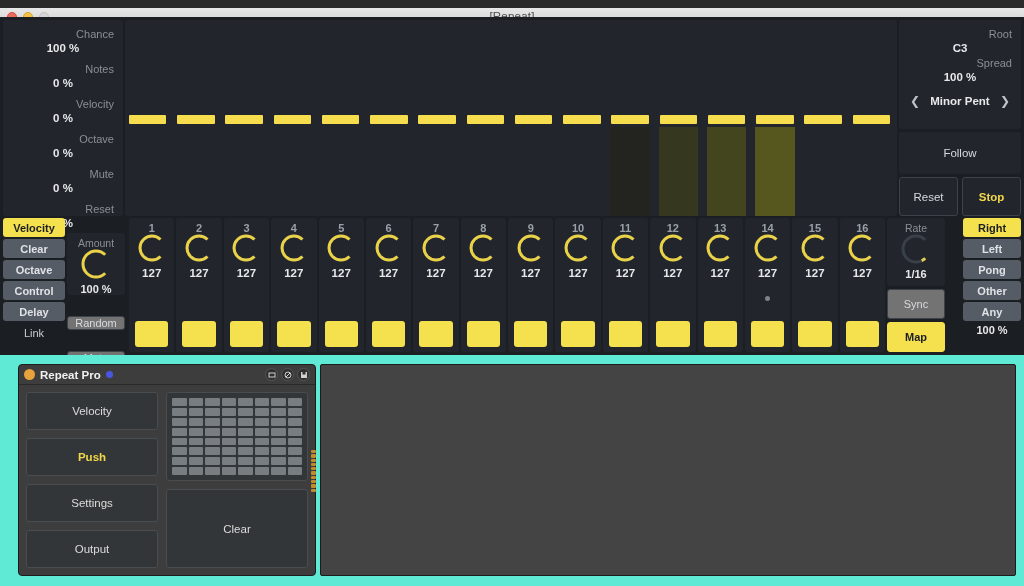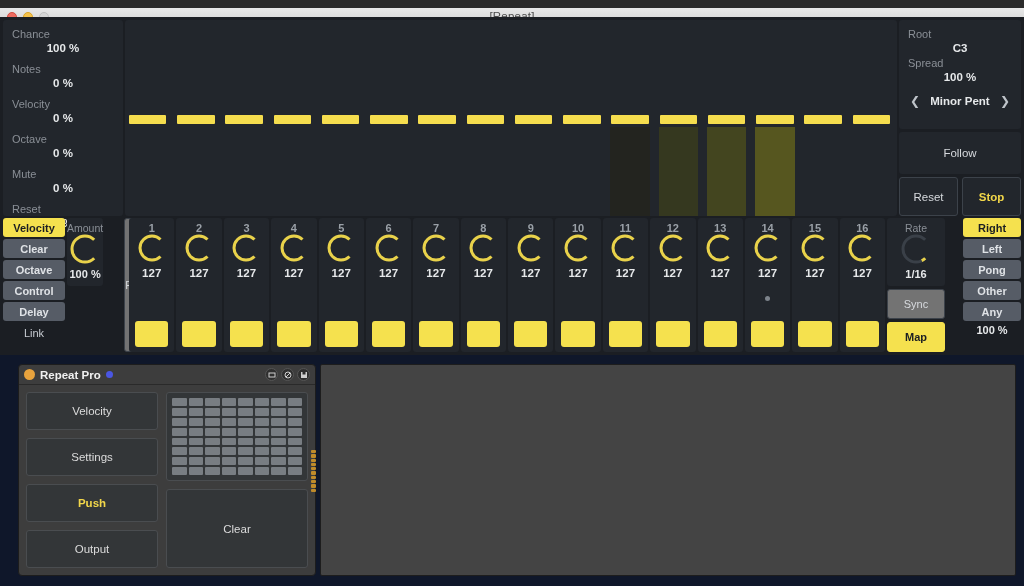--- a/index.html
+++ b/index.html
@@ -37,21 +37,21 @@
   }
 
   
   .topregion { position: absolute; left: 0; top: 17px; width: 1024px; height: 196px; display: flex; }
 
   .mods {
     width: 120px; height: 196px; margin: 3px 0 0 3px;
     background: #22262c; border-radius: 3px; padding: 7px 9px 0 9px;
   }
   .modrow { margin-bottom: 6px; }
-  .modlabel { font-size: 11px; color: #8a8f96; line-height: 14px; }
+  .modlabel { font-size: 11px; color: #8a8f96; line-height: 14px; text-align: right; }
   .modval { font-size: 11.5px; color: #e6e8ea; font-weight: bold; text-align: center; line-height: 15px; }
 
   .noteview {
     flex: 1; margin: 3px 2px 0 2px; height: 196px;
     background: #22262c; border-radius: 3px; position: relative; overflow: hidden;
   }
   .notelane { position: absolute; left: 0; top: 95px; width: 100%; height: 12px; }
   .notebar {
     position: absolute; top: 0; height: 9px; background: #f5dd4e;
     border-radius: 1px;
@@ -87,21 +87,21 @@
   }
   .mbtn {
     height: 19px; border-radius: 3px; background: #565c66; color: #dfe2e6;
     font-size: 11px; display: flex; align-items: center; justify-content: center;
     cursor: pointer; font-weight: bold;
   }
   .mbtn.on { background: #f5e14e; color: #1b1e23; }
   .mbtn.plain { background: transparent; color: #c8ccd2; font-weight: normal; }
 
   .amountcol {
-    width: 58px; margin: 2px 2px 0 2px; display: flex; gap: 21px;
+    width: 58px; margin: 17px 2px 0 2px; display: flex; flex-direction: column; gap: 21px;
   }
   .amountbox {
     background: #22262c; border-radius: 3px; height: 68px;
     display: flex; flex-direction: column; align-items: center; padding-top: 4px;
   }
   .smalllabel { font-size: 10.5px; color: #8a8f96; }
   .knobval { font-size: 11px; color: #e6e8ea; font-weight: bold; }
   .abtn {
     background: #737373; border: 1px solid #3c424a; border-radius: 3px; flex: 1;
     display: flex; align-items: center; justify-content: center;
@@ -132,21 +132,21 @@
     height: 19px; border-radius: 3px; background: #565c66; color: #dfe2e6;
     font-size: 11px; display: flex; align-items: center; justify-content: center;
     cursor: pointer; font-weight: bold;
   }
   .dbtn.on { background: #f5e14e; color: #1b1e23; }
   .dirval { font-size: 11px; color: #e6e8ea; font-weight: bold; text-align: center; margin-top: 1px; }
 
   
   .bottom {
     position: absolute; left: 0; top: 355px; width: 1024px; height: 231px;
-    background: #0f172a;
+    background: #5eead4;
   }
   .devicewrap {
     position: absolute; left: 18px; top: 9px; width: 298px; height: 212px;
     background: #3d3d3d; border: 1px solid #1d1d1d; border-radius: 4px;
     display: flex; flex-direction: column;
   }
   .devhead {
     height: 20px; display: flex; align-items: center; padding: 0 5px; gap: 5px;
     border-bottom: 1px solid #2a2a2a;
   }
@@ -496,22 +496,22 @@
             <svg width="8" height="8" viewBox="0 0 8 8">
                 <rect x="1" y="1" width="6" height="6" fill="#cfcfcf"></rect>
                 <rect x="2.5" y="1" width="3" height="2.5" fill="#2f2f2f"></rect>
               </svg>
           </div>
         </div>
       </div>
       <div class="devbody">
         <div class="devleft" id="devleft">
             <div class="devbtn">Velocity</div>
+            <div class="devbtn hl">Push</div>
             <div class="devbtn">Settings</div>
-            <div class="devbtn hl">Push</div>
             <div class="devbtn">Output</div>
           </div>
         <div class="devright">
           <div class="padbox" id="padgrid">
               <div class="pad"></div>
               <div class="pad"></div>
               <div class="pad"></div>
               <div class="pad"></div>
               <div class="pad"></div>
               <div class="pad"></div>

